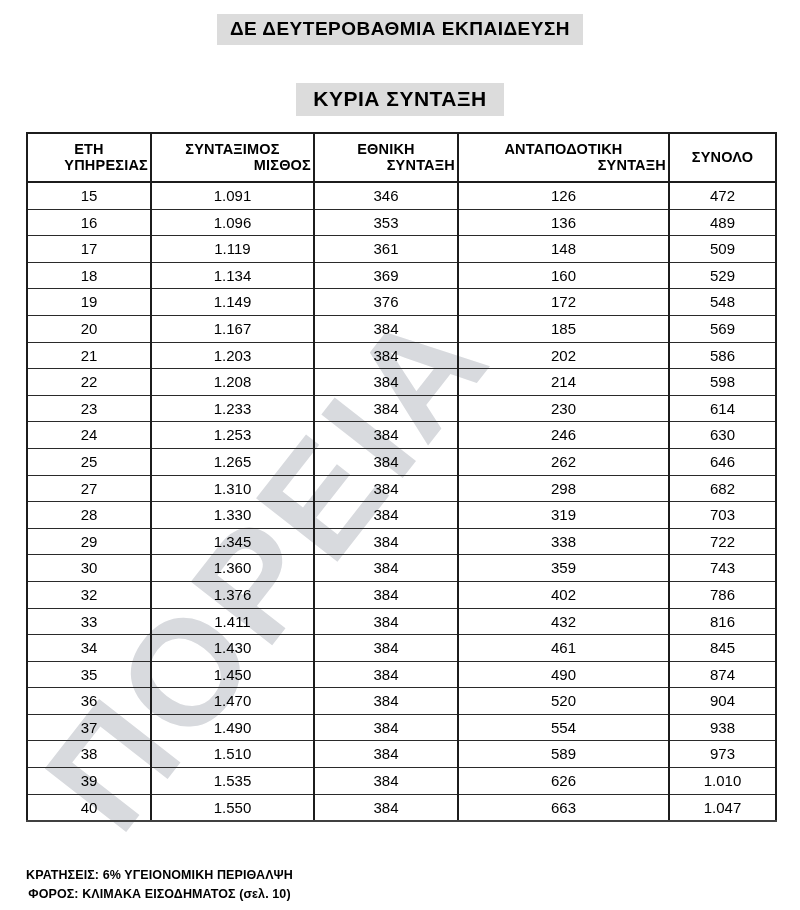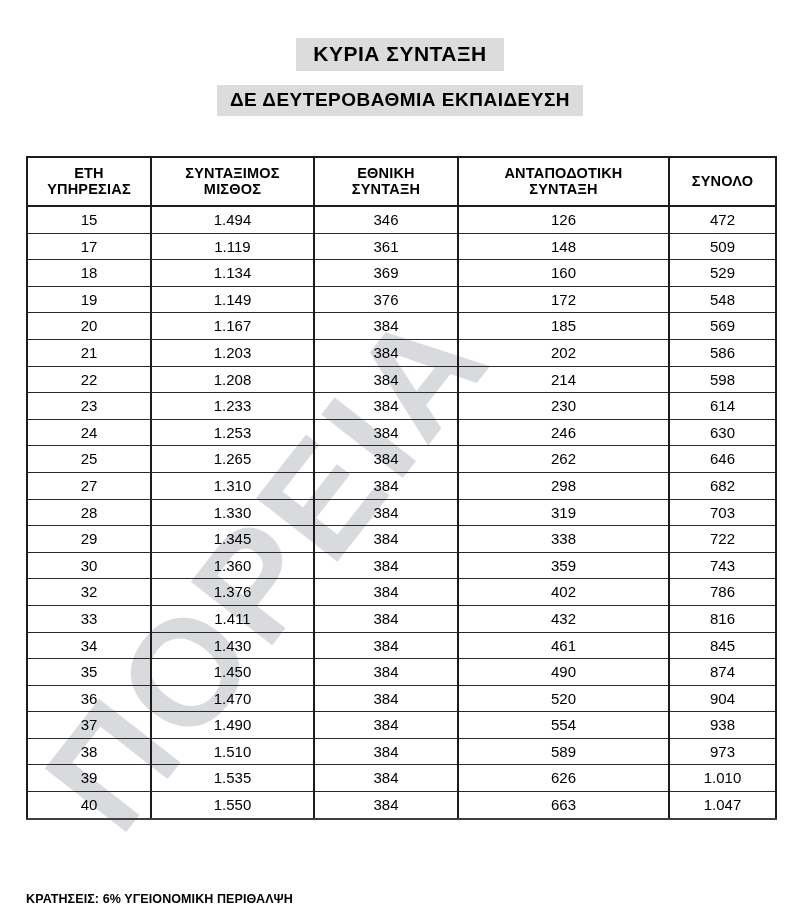--- a/index.html
+++ b/index.html
@@ -90,21 +90,21 @@
     font-size: 14.5px;
     font-weight: bold;
     text-align: center;
     line-height: 1.13;
     padding: 6px 2px 7px 2px;
     height: 34px;
     background: transparent;
     vertical-align: middle;
     letter-spacing: 0.2px;
   }
-  thead th .hl2 { display: block; }
+  thead th .hl2 { display: block; text-align: right; }
 
   tbody td {
     border-left: 2px solid #1c1c1c;
     border-right: 2px solid #1c1c1c;
     border-top: 1px solid #2a2a2a;
     border-bottom: 1px solid #2a2a2a;
     font-size: 15px;
     text-align: center;
     height: 25.6px;
     padding: 0;
@@ -118,37 +118,37 @@
   
   #footer-notes {
     position: absolute;
     left: 26px;
     top: 852px;
     font-size: 12.5px;
     font-weight: bold;
     line-height: 1.52;
     letter-spacing: 0.1px;
   }
-  #footer-notes div { white-space: nowrap; }
+  #footer-notes div { white-space: nowrap; text-align: center; }
 </style>
 </head>
 <body>
 
 <svg id="watermark" viewBox="0 0 800 910" xmlns="http://www.w3.org/2000/svg">
   <text class="wm-text" x="120" y="840" transform="rotate(-52 120 840)">ΠΟΡΕΙΑ</text>
 </svg>
 
 <div id="page">
 
+  <div class="title-row" id="title-sub-row">
+    <span class="title-chip" id="title-sub">ΔΕ ΔΕΥΤΕΡΟΒΑΘΜΙΑ ΕΚΠΑΙΔΕΥΣΗ</span>
+  </div>
+
   <div class="title-row" id="title-main-row">
     <span class="title-chip" id="title-main">ΚΥΡΙΑ ΣΥΝΤΑΞΗ</span>
-  </div>
-
-  <div class="title-row" id="title-sub-row">
-    <span class="title-chip" id="title-sub">ΔΕ ΔΕΥΤΕΡΟΒΑΘΜΙΑ ΕΚΠΑΙΔΕΥΣΗ</span>
   </div>
 
   <div id="table-wrap">
     <table>
       <colgroup>
         <col class="c-years">
         <col class="c-salary">
         <col class="c-nat">
         <col class="c-contr">
         <col class="c-total">
@@ -172,24 +172,31 @@
             <span class="hl2">ΣΥΝΤΑΞΗ</span>
           </th>
           <th>
             <span class="hl1">ΣΥΝΟΛΟ</span>
           </th>
         </tr>
       </thead>
       <tbody id="table-body">
           <tr>
             <td>15</td>
-            <td>1.494</td>
+            <td>1.091</td>
             <td>346</td>
             <td>126</td>
             <td>472</td>
+          </tr>
+          <tr>
+            <td>16</td>
+            <td>1.096</td>
+            <td>353</td>
+            <td>136</td>
+            <td>489</td>
           </tr>
           <tr>
             <td>17</td>
             <td>1.119</td>
             <td>361</td>
             <td>148</td>
             <td>509</td>
           </tr>
           <tr>
             <td>18</td>

